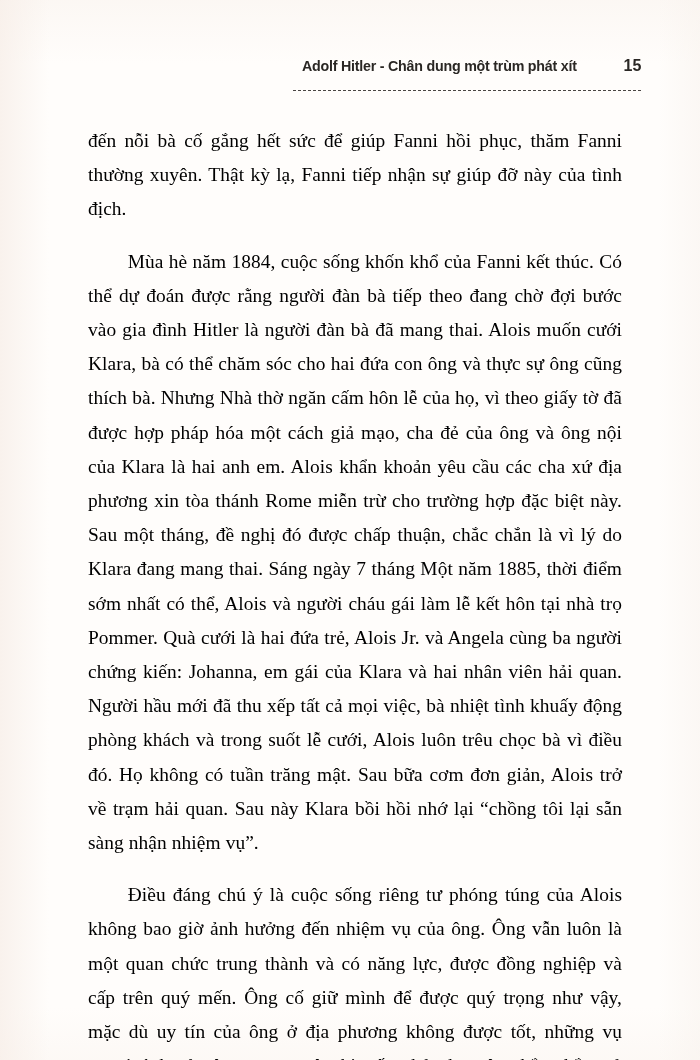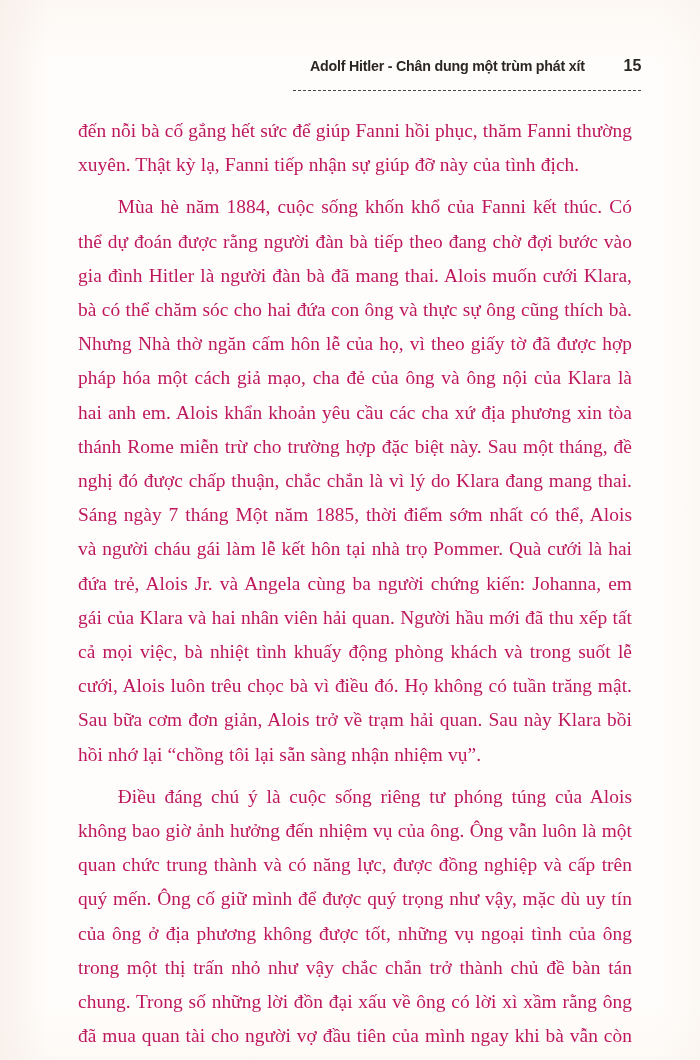--- a/index.html
+++ b/index.html
@@ -36,21 +36,21 @@
   
   .running-head {
     position: absolute;
     left: 0;
     right: 58px;
     top: 56px;
     height: 24px;
     display: flex;
     align-items: baseline;
     justify-content: flex-end;
-    gap: 26px;
+    gap: 34px;
   }
   .head-title {
     font-family: "Liberation Sans", sans-serif;
     font-weight: bold;
     font-size: 15.5px;
     letter-spacing: -0.25px;
     color: #2a2724;
     transform: scaleX(0.92);
     transform-origin: right baseline;
     white-space: nowrap;
@@ -74,28 +74,28 @@
   }
 
   
   .body-col {
     position: absolute;
     left: 70px;
     top: 106px;
     width: 570px;
   }
   p.para {
-    margin: 8px;
+    margin: 18px;
     font-size: 19.4px;
     line-height: 34.2px;
     text-align: justify;
     text-justify: inter-word;
     letter-spacing: 0.05px;
     word-spacing: 0.2px;
-    color: #be185d;
+    color: #000000;
   }
   p.para + p.para {
     margin-top: 6px;
   }
   p.indent {
     text-indent: 2.05em;
   }
   
 </style>
 </head>

